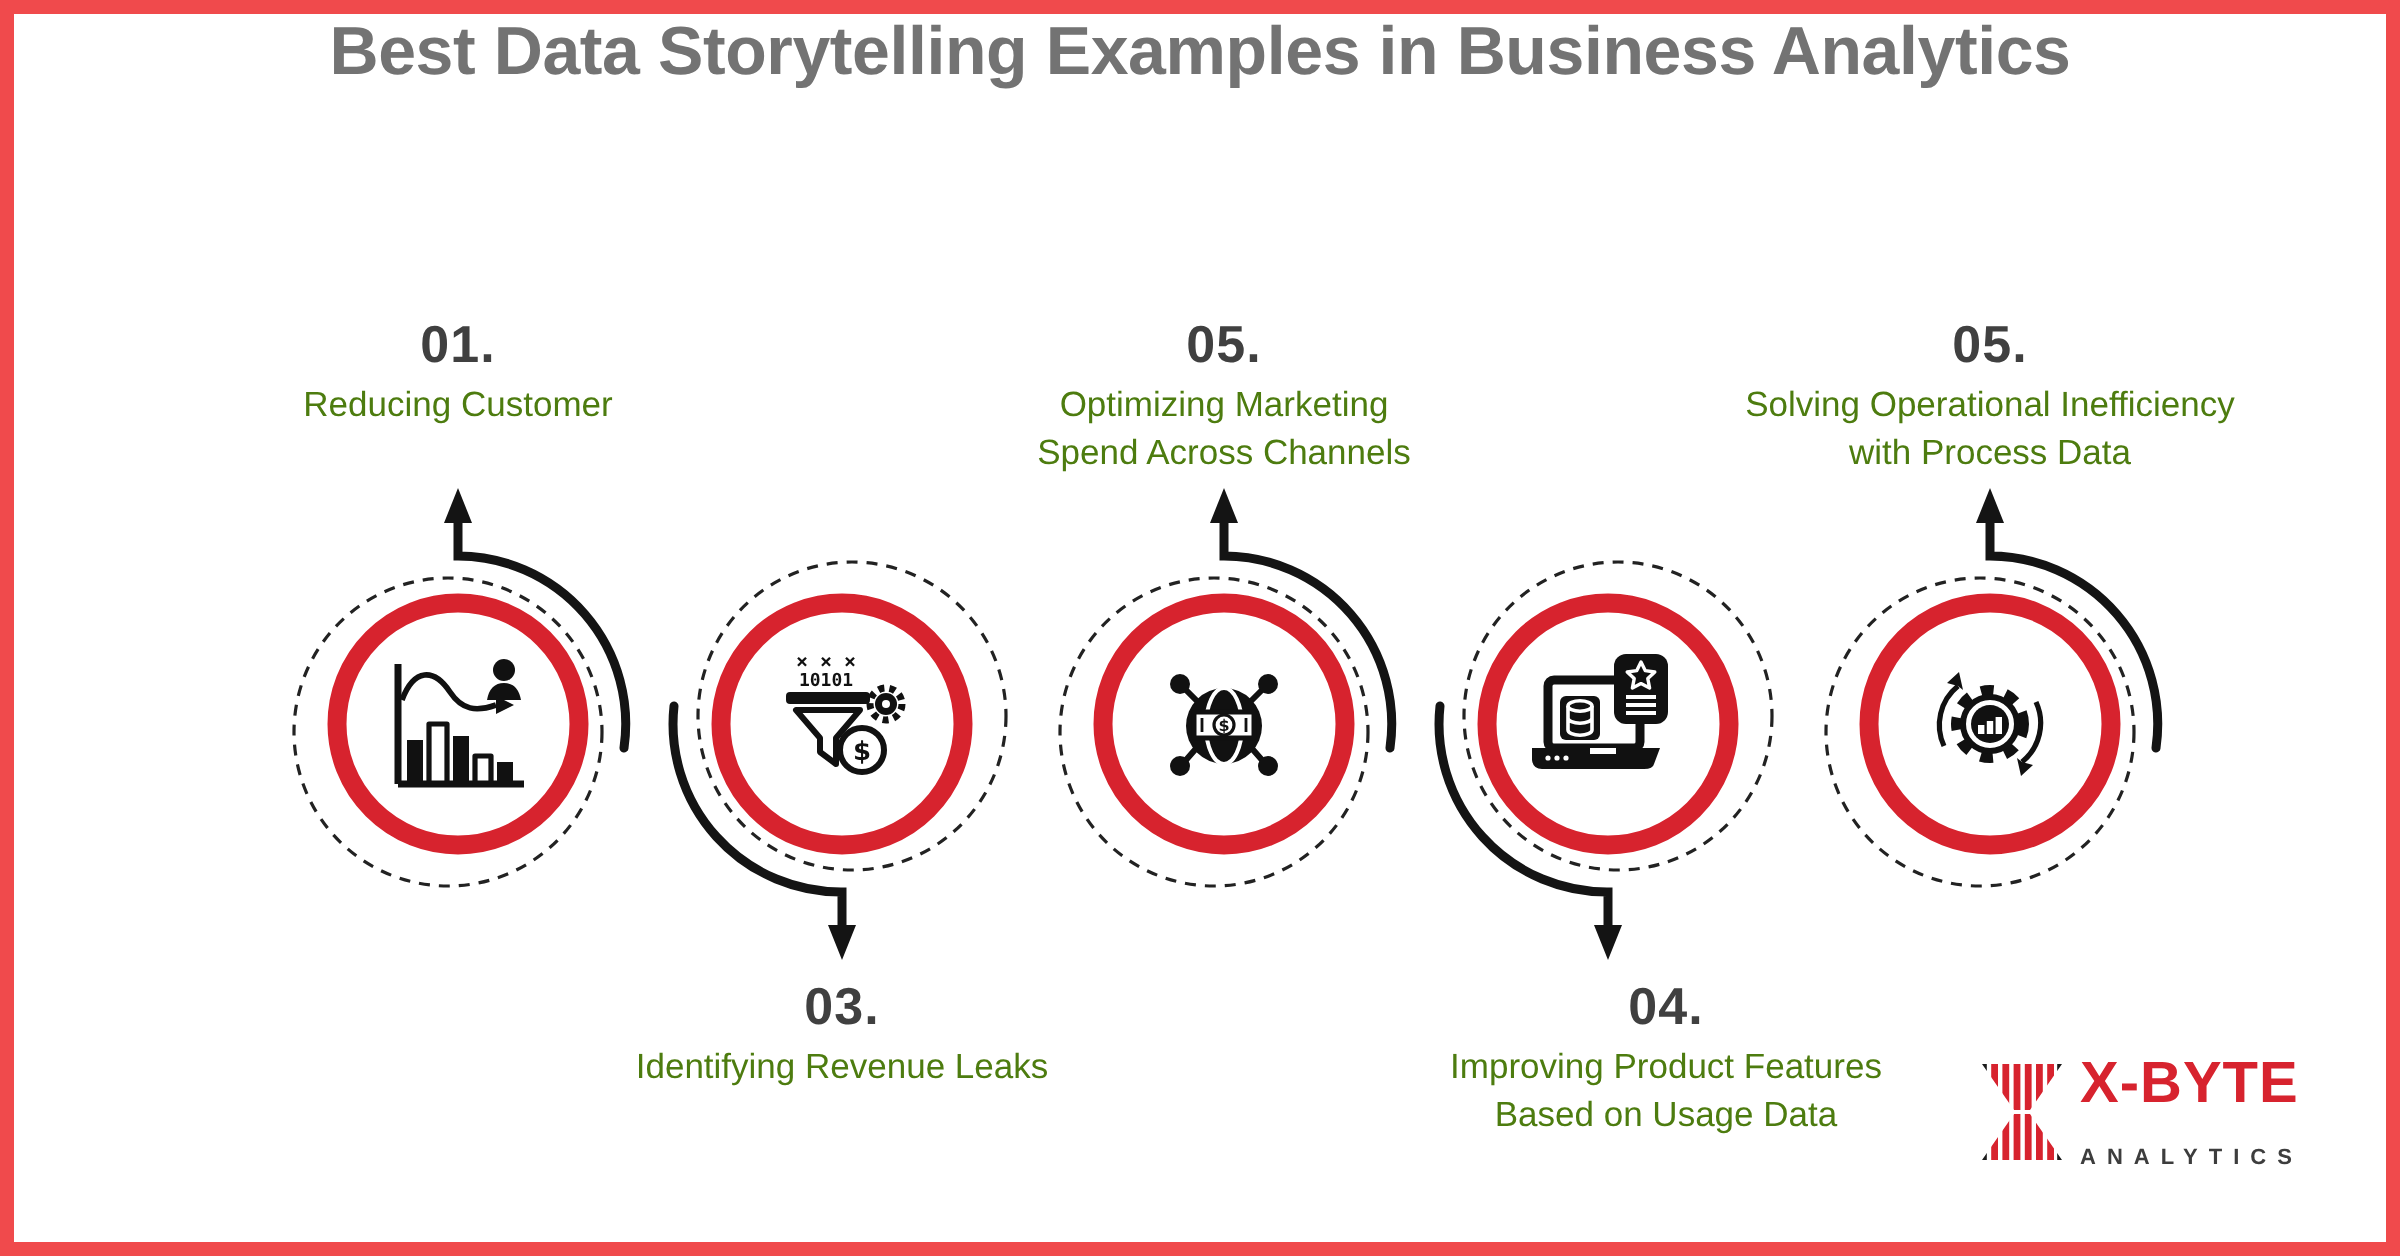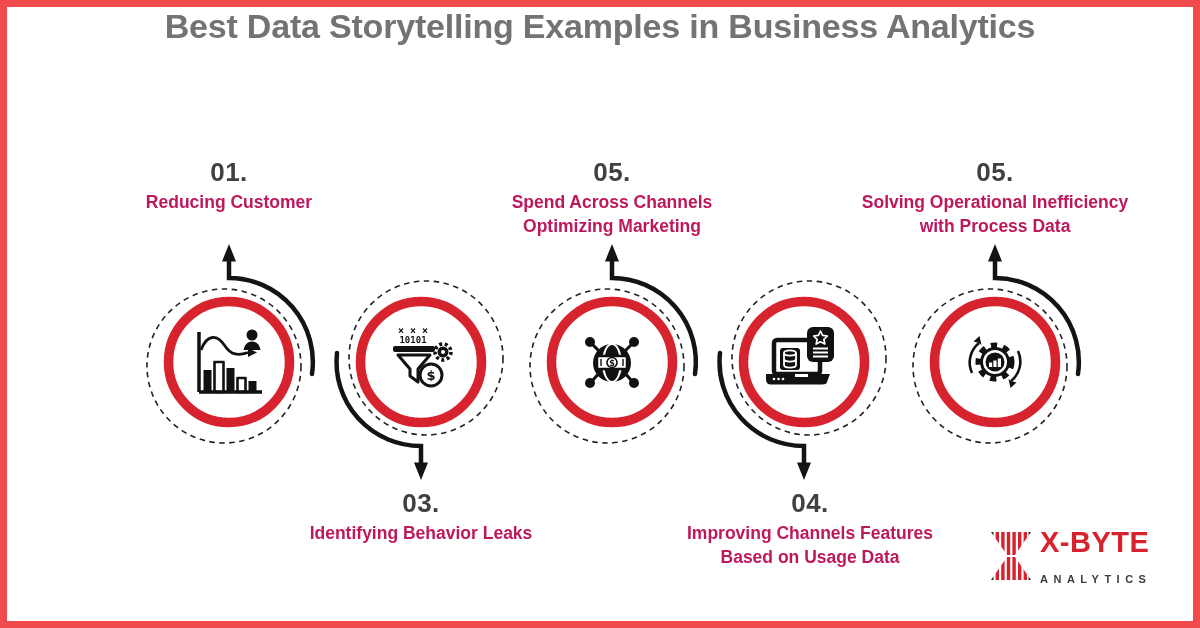--- a/index.html
+++ b/index.html
@@ -31,22 +31,22 @@
     font-size:26px;
     font-weight:800;
     color:#404040;
     line-height:30px;
     margin-bottom:3px;
     letter-spacing:0.5px;
   }
   .unit-line{
     display:block;
     font-size:17.5px;
-    font-weight:700;
-    color:#be185d;
+    font-weight:400;
+    color:#4d7c0f;
     line-height:24px;
   }
   .unit-svg{position:absolute;}
   .logo{
     position:absolute;
     left:983px; top:520px;
     display:flex;
     align-items:center;
   }
   .logo-text{margin-left:8px;}
@@ -92,21 +92,21 @@
       <rect x="19.5" y="19" width="8" height="11" fill="#111"></rect>
       <path d="M-28,-12 C-22,-28 -12,-28 -4,-16 C2,-7 9,-6 19,-9.5" fill="none" stroke="#111" stroke-width="2.8"></path>
       <path d="M19,-14 L28,-9.5 L19,-5 Z" fill="#111"></path>
       <circle cx="23" cy="-27" r="5.5" fill="#111"></circle>
       <path d="M14.5,-12 Q16,-20.5 23,-20.5 Q30,-20.5 31.5,-12 Z" fill="#111"></path>
     </g>
   </svg>
 
   <div class="unit-label" style="left:254px;top:481px;">
     <span class="unit-number">03.</span>
-    <span class="unit-line">Identifying Behavior Leaks</span>
+    <span class="unit-line">Identifying Revenue Leaks</span>
   </div>
   <svg class="unit-svg" style="left:314px;top:210px;" width="200" height="290" viewBox="-100 -145 200 290">
     <circle cx="5" cy="-4" r="77" fill="none" stroke="#222" stroke-width="1.6" stroke-dasharray="5.5 4.5"></circle>
     <circle cx="0" cy="0" r="60.5" fill="none" stroke="#d7232e" stroke-width="9.5"></circle>
     <g>
       <path d="M-84,-9 A84,84 0 0 0 0,84 L0,101" fill="none" stroke="#141414" stroke-width="4.5" stroke-linecap="round"></path>
       <polygon points="0,118 -7,100.5 7,100.5" fill="#141414"></polygon>
     </g>
     <g stroke-linejoin="round">
       <text x="-8" y="-28" text-anchor="middle" font-family="DejaVu Sans Mono, monospace" font-size="10" font-weight="bold" fill="#111">× × ×</text>
@@ -116,22 +116,22 @@
       <circle cx="22" cy="-10" r="8" fill="none" stroke="#111" stroke-width="3.5" stroke-dasharray="3 2.6"></circle>
       <circle cx="22" cy="-10" r="5.5" fill="#111"></circle>
       <circle cx="22" cy="-10" r="2" fill="#fff"></circle>
       <circle cx="10" cy="13" r="11" fill="#fff" stroke="#111" stroke-width="3"></circle>
       <text x="10" y="18" text-anchor="middle" font-family="DejaVu Sans, sans-serif" font-size="13" font-weight="bold" fill="#111">$</text>
     </g>
   </svg>
 
   <div class="unit-label" style="left:445px;top:150px;">
     <span class="unit-number">05.</span>
+    <span class="unit-line">Optimizing Marketing</span>
     <span class="unit-line">Spend Across Channels</span>
-    <span class="unit-line">Optimizing Marketing</span>
   </div>
   <svg class="unit-svg" style="left:505px;top:210px;" width="200" height="290" viewBox="-100 -145 200 290">
     <circle cx="-5" cy="4" r="77" fill="none" stroke="#222" stroke-width="1.6" stroke-dasharray="5.5 4.5"></circle>
     <circle cx="0" cy="0" r="60.5" fill="none" stroke="#d7232e" stroke-width="9.5"></circle>
     <g>
       <path d="M0,-101 L0,-84 A84,84 0 0 1 83,12" fill="none" stroke="#141414" stroke-width="4.5" stroke-linecap="round"></path>
       <polygon points="0,-118 -7,-100.5 7,-100.5" fill="#141414"></polygon>
     </g>
     <g>
       <path d="M-19,-17 L-12,-10 M19,-17 L12,-10 M-19,18 L-12,10 M19,18 L12,10" stroke="#111" stroke-width="3"></path>
@@ -141,23 +141,23 @@
       <circle cx="22" cy="21" r="5" fill="#111"></circle>
       <circle cx="0" cy="1" r="19" fill="#111"></circle>
       <ellipse cx="0" cy="1" rx="9" ry="19" fill="none" stroke="#fff" stroke-width="2"></ellipse>
       <rect x="-15" y="-6" width="30" height="13" rx="1" fill="#fff" stroke="#111" stroke-width="2.5"></rect>
       <circle cx="0" cy="0.5" r="5" fill="none" stroke="#111" stroke-width="1.6"></circle>
       <text x="0" y="3.6" text-anchor="middle" font-family="DejaVu Sans, sans-serif" font-size="8" font-weight="bold" fill="#111">$</text>
       <path d="M-11,-3 V4 M11,-3 V4" stroke="#111" stroke-width="1.4"></path>
     </g>
   </svg>
 
-  <div class="unit-label" style="left:643px;top:481px;">
+  <div class="unit-label" style="left:666px;top:481px;">
     <span class="unit-number">04.</span>
-    <span class="unit-line">Improving Channels Features</span>
+    <span class="unit-line">Improving Product Features</span>
     <span class="unit-line">Based on Usage Data</span>
   </div>
   <svg class="unit-svg" style="left:697px;top:210px;" width="200" height="290" viewBox="-100 -145 200 290">
     <circle cx="5" cy="-4" r="77" fill="none" stroke="#222" stroke-width="1.6" stroke-dasharray="5.5 4.5"></circle>
     <circle cx="0" cy="0" r="60.5" fill="none" stroke="#d7232e" stroke-width="9.5"></circle>
     <g>
       <path d="M-84,-9 A84,84 0 0 0 0,84 L0,101" fill="none" stroke="#141414" stroke-width="4.5" stroke-linecap="round"></path>
       <polygon points="0,118 -7,100.5 7,100.5" fill="#141414"></polygon>
     </g>
     <g stroke-linejoin="round">

